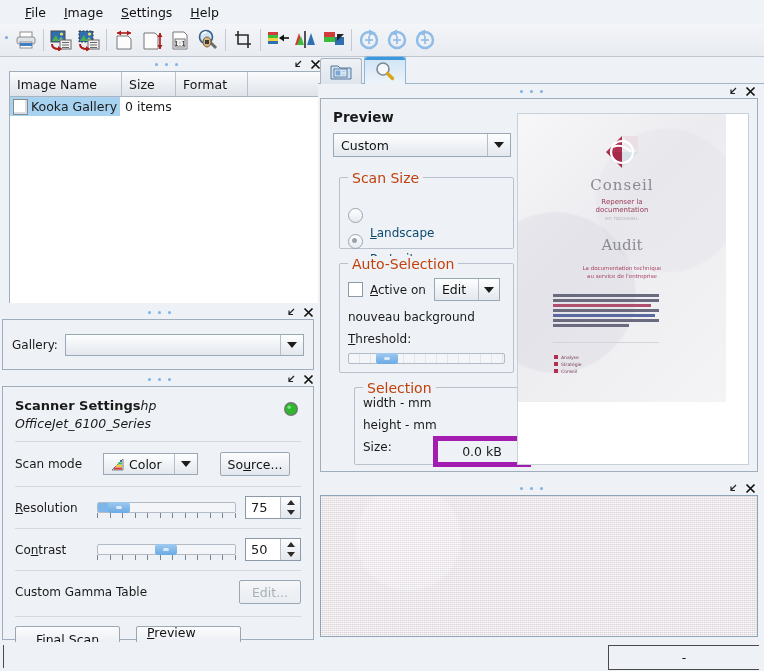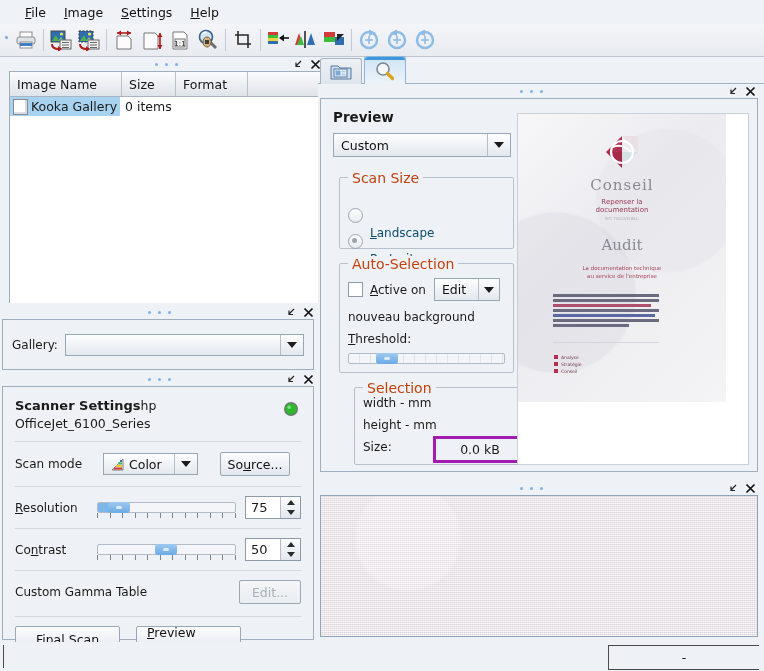--- a/index.html
+++ b/index.html
@@ -118,21 +118,21 @@
     border:1px solid #a8b4c1; border-bottom:none; border-radius:3px 3px 0 0;
     background:linear-gradient(to bottom,#eef1f5,#dfe5ec);
     display:flex;align-items:center;justify-content:center;
   }
   .tab.active {
     background:linear-gradient(to bottom,#cfe4f7,#eef3f8); border-color:#8fb6da; height:28px; top:0;
   }
   .tab.active:before{content:"";position:absolute;left:0;right:0;top:0;height:3px;background:#3c97dd;border-radius:3px 3px 0 0;}
 
   .titlebold { font-weight:bold; font-size:13px; }
-  .small { font-size:12.5px; }
+  .small { font-size:12.5px;font-style:italic; }
   .dim { color:#0c4a6e;margin-top:36px; }
   u { text-decoration: underline; }
 </style>
 </head>
 <body>
 
 <div id="app">
 
   <div class="menubar">
     <div class="menuitem"><u>F</u><span>ile</span></div>
@@ -594,21 +594,21 @@
             </div>
           <div class="handle" style="left:18%"></div>
         </div>
       </div>
 
       <div class="group" style="left:33px;top:288px;width:175px;height:78px;">
         <div class="glabel">Selection</div>
         <div style="position:absolute;left:8px;top:8px;">width - mm</div>
         <div style="position:absolute;left:8px;top:30px;">height - mm</div>
         <div style="position:absolute;left:8px;top:52px;">Size:</div>
-        <div style="position:absolute;left:78px;top:48px;width:88px;height:21px;border:3px solid #a21caf;background:#eef1f5;display:flex;align-items:center;justify-content:center;font-size:12.5px;">0.0 kB</div>
+        <div style="position:absolute;left:78px;top:48px;width:88px;height:21px;border:5px solid #a21caf;background:#eef1f5;display:flex;align-items:center;justify-content:center;font-size:12.5px;">0.0 kB</div>
       </div>
 
       <div style="position:absolute;left:196px;top:14px;right:8px;bottom:6px;background:#ffffff;border:1px solid #c8d0d8;overflow:hidden;">
 
         <div style="position:absolute;left:0;top:0;width:208px;height:288px;background:linear-gradient(135deg,#f7f7f9 0%,#ececf0 40%,#f4f4f6 100%);">
           <div style="position:absolute;left:0;top:0;right:0;bottom:0;opacity:.55;
                background:
                  radial-gradient(circle at 18% 62%, rgba(190,190,205,.35) 0 32%, transparent 33%),
                  radial-gradient(circle at 72% 30%, rgba(200,200,212,.25) 0 28%, transparent 29%);"></div>
 

